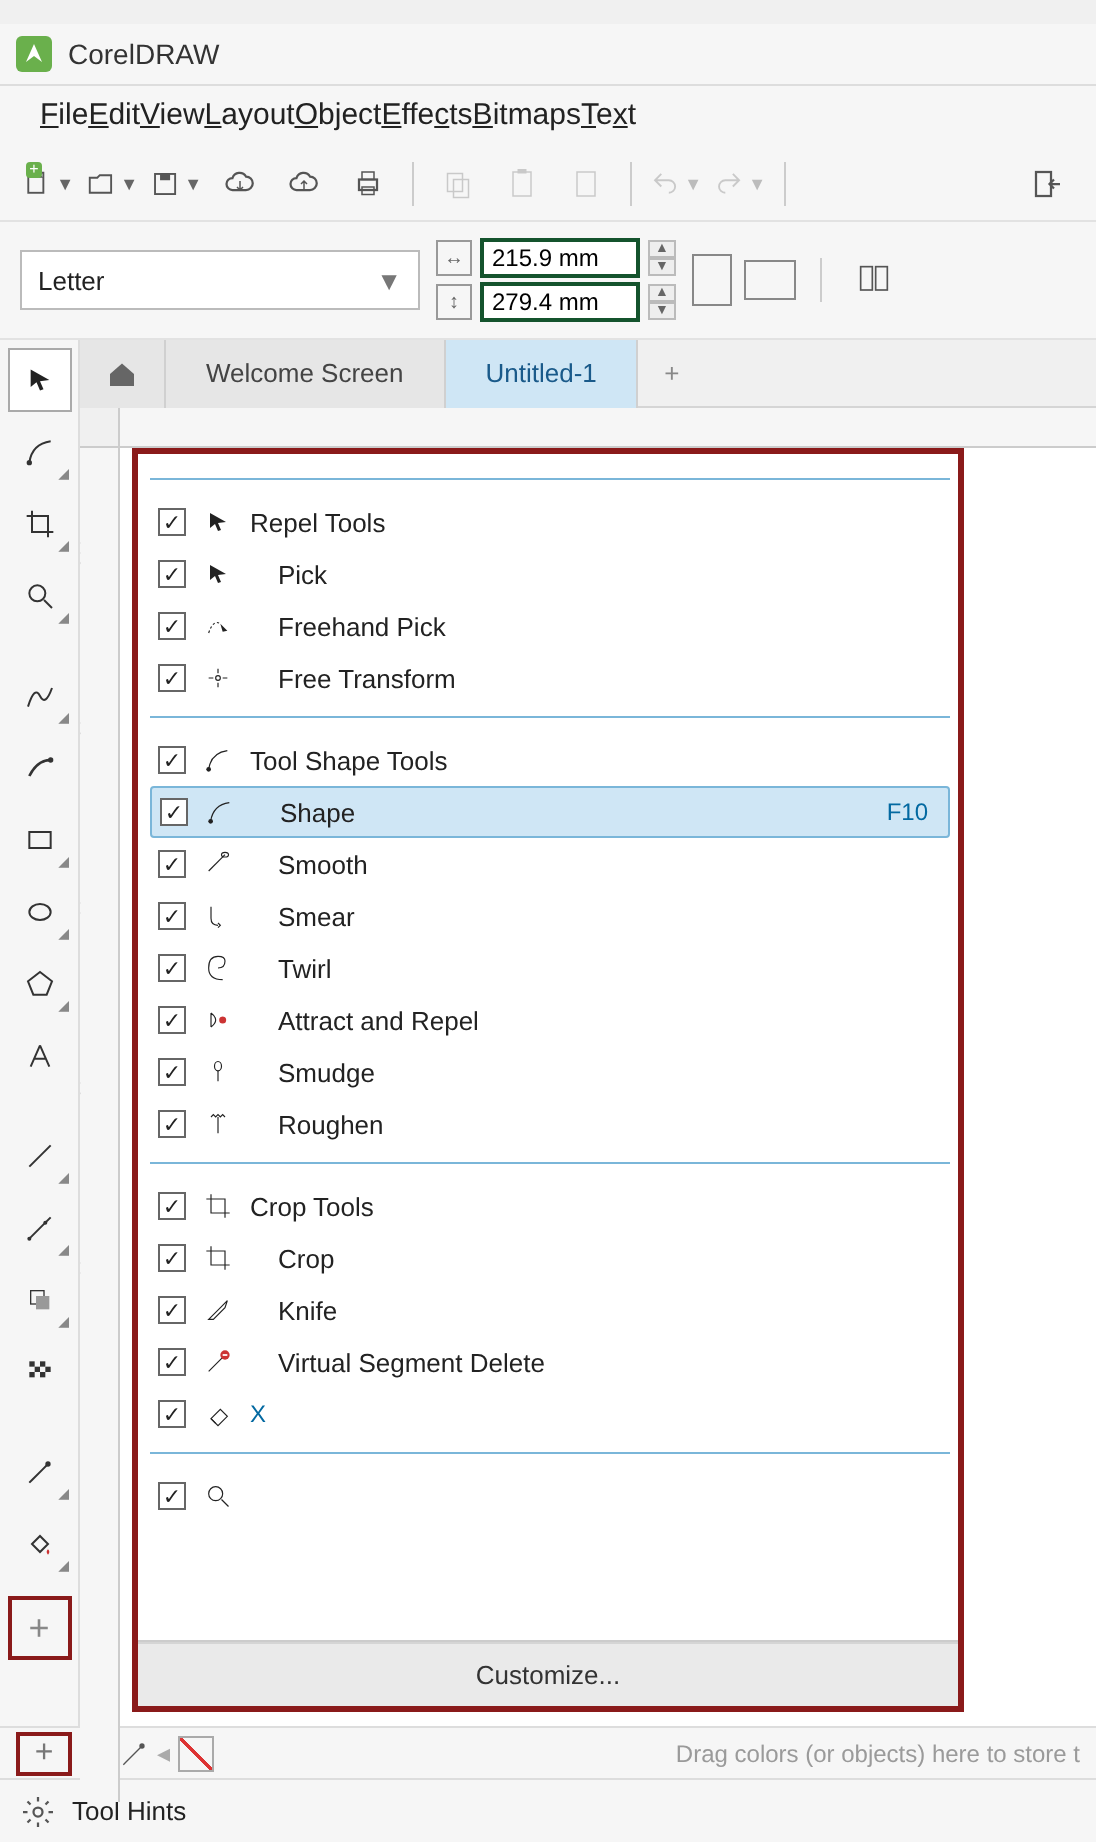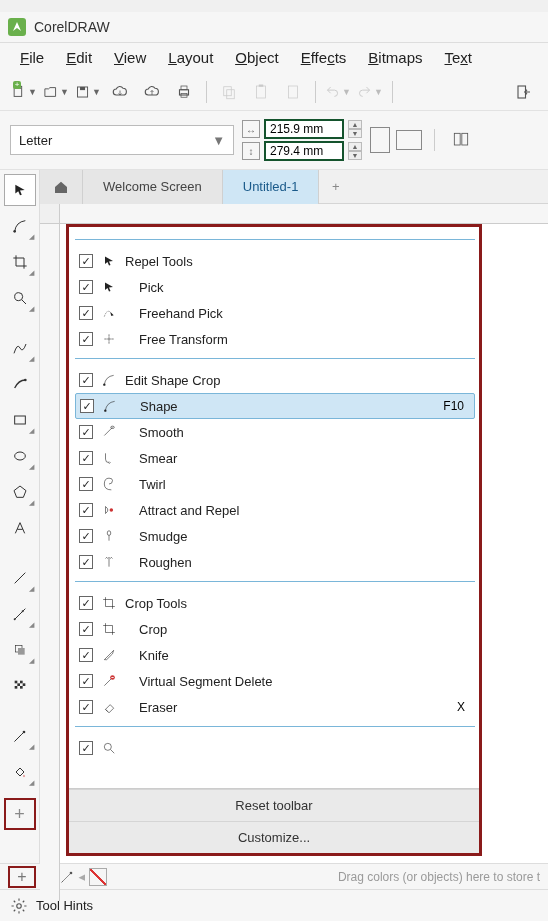--- a/index.html
+++ b/index.html
@@ -1,31 +1,31 @@
 <!DOCTYPE html>
 <html><head>
 <meta charset="utf-8">
 <style>
 * { box-sizing: border-box; margin: 0; padding: 0; }
 body { font-family: "Segoe UI", sans-serif; font-size: 13px; color: #222; background: #f0f0f0; width: 548px; height: 921px; overflow: hidden; position: relative; }
 .titlebar { display: flex; align-items: center; gap: 8px; padding: 6px 8px; background: #f6f6f6; border-bottom: 1px solid #ddd; margin-top: 12px; }
 .app-icon { width: 18px; height: 18px; background: #6ab04c; border-radius: 3px; display:flex; align-items:center; justify-content:center; }
 .app-icon svg { width: 12px; height: 12px; }
 .app-title { font-size: 14px; color: #333; }
-.menubar { display: flex; gap: 22px; padding: 6px 20px 8px 20px; background: #f6f6f6; text-align: right; }
+.menubar { display: flex; padding: 6px 20px 8px 20px; background: #f6f6f6; text-align: right; }
 .menubar span { font-size: 15px; color: #222; text-decoration: underline; text-decoration-color: transparent; }
 .menubar span::first-letter { text-decoration: underline; }
 .toolbar { display: flex; align-items: center; gap: 4px; padding: 4px 10px; background: #f6f6f6; border-bottom: 1px solid #e2e2e2; }
 .tbtn { width: 28px; height: 28px; display:flex; align-items:center; justify-content:center; border: 1px solid transparent; color: #444; }
 .tbtn.plus { position: relative; }
 .tbtn .mini-plus { position:absolute; top:2px; left:2px; width:8px; height:8px; background:#6ab04c; color:#fff; font-size:8px; line-height:8px; text-align:center; border-radius:2px;}
 .divider { width:1px; height:22px; background:#ccc; margin:0 4px; }
 .arrow-down { font-size:9px; color:#666; margin-left:2px; }
 .propbar { display:flex; align-items:center; gap:8px; padding:8px 10px; background:#f6f6f6; border-bottom:1px solid #e2e2e2; }
-.dropdown { display:flex; align-items:center; justify-content:space-between; width:224px; height:30px; border:1px solid #bbb; background:#fff; padding:0 8px; }
+.dropdown { display:flex; align-items:center; justify-content:space-between; width:200px; height:30px; border:1px solid #bbb; background:#fff; padding:0 8px; }
 .dim-group { display:flex; flex-direction:column; gap:2px; }
 .dim-row { display:flex; align-items:center; gap:4px; }
 .dim-icon { width:18px; height:18px; border:1px solid #999; display:flex; align-items:center; justify-content:center; font-size:10px; color:#666; }
 .dim-input { width:80px; height:20px; border:2px solid #14532d; background:#fff; padding:0 4px; font-size:12px; }
 .spinner { display:flex; flex-direction:column; }
 .spinner div { width:14px; height:9px; border:1px solid #bbb; background:#eee; font-size:7px; line-height:7px; text-align:center; color:#666; }
 .orient { display:flex; gap:6px; align-items:center; }
 .orient .page-ico { width:20px; height:26px; border:1.5px solid #888; }
 .orient .page-ico.land { width:26px; height:20px; }
 .wa { display:flex; position:relative; height: calc(921px - 190px); }
@@ -51,21 +51,21 @@
 .flyout-scroll::-webkit-scrollbar-thumb { background:#c0c0c0; }
 .group { margin-bottom:6px; }
 .hr { height:1px; background:#7ab6d9; margin:4px 0 8px 0; }
 .row { display:flex; align-items:center; height:26px; gap:6px; padding:0 4px; }
 .row.header .lbl { font-weight:400; }
 .row.sel { background:#cfe6f5; border:1px solid #7ab6d9; border-radius:2px; }
 .row .cb { width:14px; height:14px; border:1px solid #666; display:flex; align-items:center; justify-content:center; font-size:11px; color:#222; background:#fff; }
 .row .ico { width:20px; display:flex; align-items:center; justify-content:center; color:#222; }
 .row .lbl { flex:1; margin-left:14px; }
 .row.header .lbl { margin-left:0; }
-.row .sc { color:#000000; font-size:12px; padding-right:6px; }
+.row .sc { color:#0369a1; font-size:12px; padding-right:6px; }
 .flyout-btns { border-top:1px solid #ccc; }
 .fbtn { height:32px; display:flex; align-items:center; justify-content:center; background:#eaeaea; border-top:1px solid #d5d5d5; color:#333; }
 .statusbar { position:absolute; bottom:32px; left:0; right:0; height:26px; display:flex; align-items:center; background:#f6f6f6; border-top:1px solid #ddd; padding:0 8px; gap:8px; }
 .status-plus { width:28px; height:22px; border:2px solid #8a1a1a; display:flex; align-items:center; justify-content:center; color:#777; font-size:16px; }
 .swatch-row { display:flex; align-items:center; gap:4px; }
 .swatch { width:18px; height:18px; border:1px solid #aaa; background:linear-gradient(to top right, transparent 46%, #d33 46%, #d33 54%, transparent 54%); }
 .drag-hint { flex:1; text-align:right; color:#9a9a9a; font-size:12px; }
 .hintsbar { position:absolute; bottom:0; left:0; right:0; height:32px; display:flex; align-items:center; gap:8px; padding:0 10px; background:#f6f6f6; border-top:1px solid #ddd; }
 .gear { width:18px; height:18px; color:#555; }
 svg { display:block; }
@@ -397,21 +397,21 @@
 
           <div class="group">
             <div class="row header">
               <div class="cb">✓</div>
               <div class="ico">
                   <svg width="14" height="14" viewBox="0 0 24 24">
                     <path d="M4 20 Q6 6 20 4" fill="none" stroke="#222"></path>
                     <circle cx="4" cy="20" r="2" fill="#222"></circle>
                   </svg>
                 </div>
-              <span class="lbl">Edit Shape Crop</span>
+              <span class="lbl">Tool Shape Tools</span>
             </div>
             <div class="row sel">
               <div class="cb">✓</div>
               <div class="ico">
                   <svg width="14" height="14" viewBox="0 0 24 24">
                     <path d="M4 20 Q6 6 20 4" fill="none" stroke="#222"></path>
                     <circle cx="4" cy="20" r="2" fill="#222"></circle>
                   </svg>
                 </div>
               <span class="lbl">Shape</span>
@@ -518,40 +518,38 @@
               <span class="lbl">Virtual Segment Delete</span>
             </div>
             <div class="row">
               <div class="cb">✓</div>
               <div class="ico">
                   <svg width="14" height="14" viewBox="0 0 24 24">
                     <path d="M6 16 L14 8 L20 14 L12 22 Z" fill="none" stroke="#222"></path>
                     <path d="M6 16 L10 20" stroke="#222"></path>
                   </svg>
                 </div>
-              <span class="lbl">Eraser</span>
               <span class="sc">X</span>
             </div>
           </div>
           <div class="hr"></div>
 
           <div class="group">
             <div class="row header">
               <div class="cb">✓</div>
               <div class="ico">
                   <svg width="14" height="14" viewBox="0 0 24 24">
                     <circle cx="10" cy="10" r="6" fill="none" stroke="#222"></circle>
                     <path d="M15 15 L21 21" stroke="#222"></path>
                   </svg>
                 </div>
             </div>
           </div>
         </div>
         <div class="flyout-btns">
-          <div class="fbtn">Reset toolbar</div>
           <div class="fbtn">Customize...</div>
         </div>
       </div>
     </div>
   </div>
 </div>
 
 <div class="statusbar">
   <div class="status-plus">+</div>
   <span style="color:#888">▸</span>

